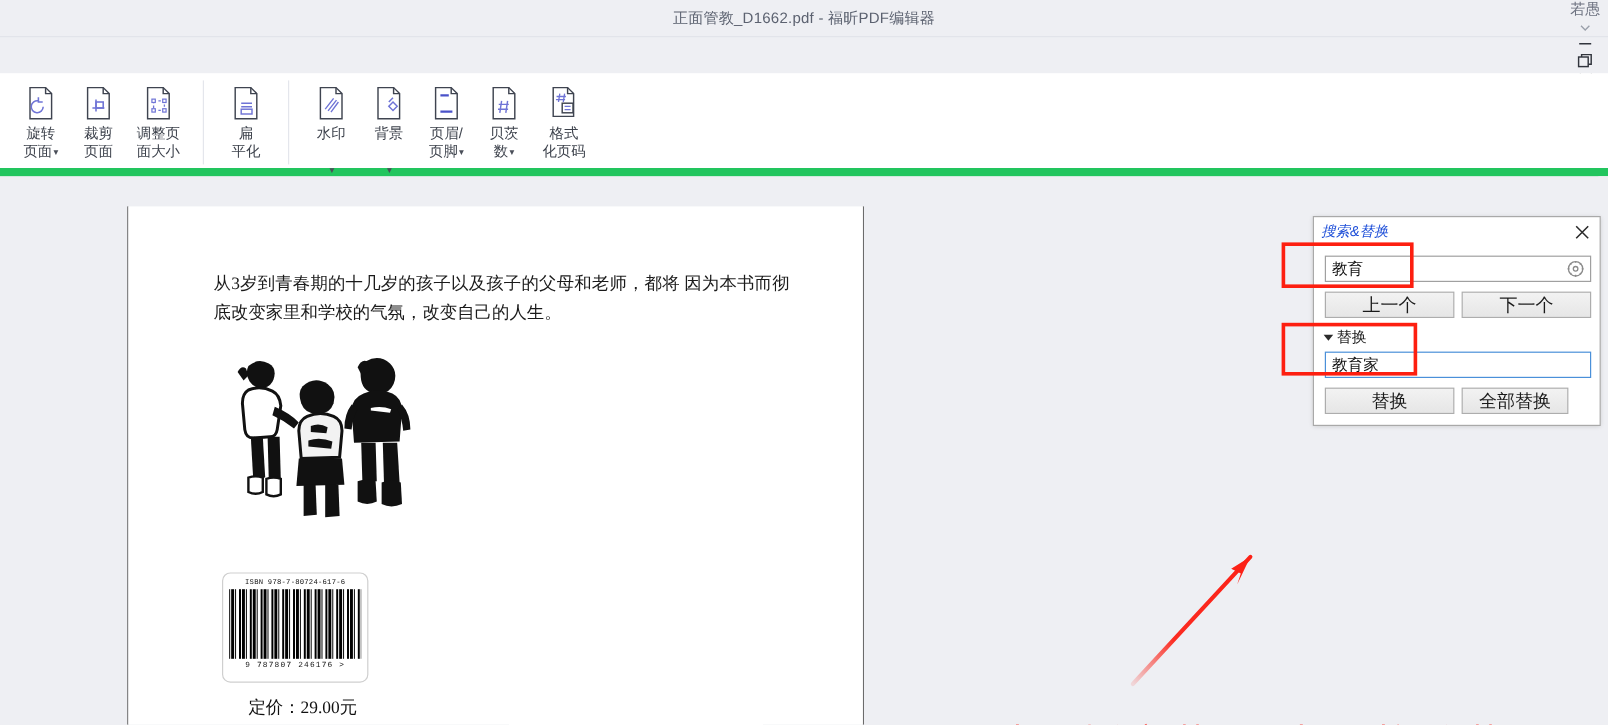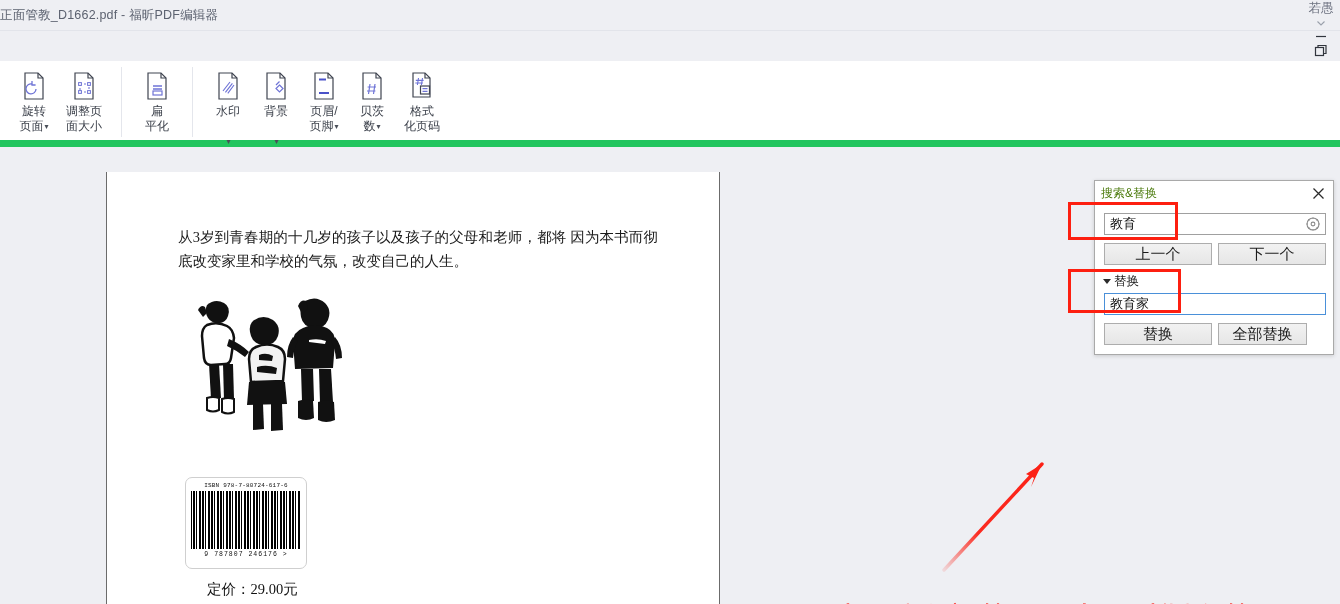--- a/index.html
+++ b/index.html
@@ -27,21 +27,21 @@
     left: 0; top: 0;
     width: 1340px; height: 30px;
     background: #eeeff3;
     border-bottom: 1px solid #e2e4ea;
   }
   .title-text {
     position: absolute;
     left: 0; top: 0;
     width: 1340px;
     line-height: 30px;
-    text-align: left;
+    text-align: center;
     font-size: 12.5px;
     color: #5c6270;
     letter-spacing: .2px;
   }
   .tb-right {
     position: absolute;
     right: 0; top: 0;
     height: 30px;
     display: flex;
     align-items: center;
@@ -256,21 +256,22 @@
     width: 240px; height: 175px;
     background: #ffffff;
     border: 1px solid #a9a9a9;
     box-sizing: border-box;
     box-shadow: 0 1px 4px rgba(0,0,0,.16);
   }
   .dlg-title {
     position: absolute;
     left: 6px; top: 4px;
     font-size: 12px;
-    color: #4d7c0f;
+    color: #1d4ed8;
+    font-style: italic;
   }
   .dlg-close {
     position: absolute;
     right: 4px; top: 2px;
     width: 22px; height: 20px;
     display: flex; align-items: center; justify-content: center;
     color: #2b2b2b;
   }
   .dlg-search-field {
     position: absolute;
@@ -404,20 +405,32 @@
         <div class="rb-icon">
           <svg width="26" height="30" viewBox="0 0 26 30">
             <path d="M4 2 H17 L22 7 V28 H4 Z" fill="none" stroke="#3f4450" stroke-width="1.2"></path>
             <path d="M17 2 V7 H22" fill="none" stroke="#3f4450" stroke-width="1.2"></path>
             <path d="M15 18 A5 5 0 1 1 11 13" fill="none" stroke="#6f74d6" stroke-width="1.3"></path>
             <path d="M11 10 L11 14 L14.6 14" fill="none" stroke="#6f74d6" stroke-width="1.3"></path>
           </svg>
         </div>
         <div class="rb-label"><span>旋转
 页面</span><span class="caret">▾</span></div>
+      </div>
+      <div class="rb-btn">
+        <div class="rb-icon">
+          <svg width="26" height="30" viewBox="0 0 26 30">
+            <path d="M4 2 H17 L22 7 V28 H4 Z" fill="none" stroke="#3f4450" stroke-width="1.2"></path>
+            <path d="M17 2 V7 H22" fill="none" stroke="#3f4450" stroke-width="1.2"></path>
+            <path d="M11 12 V22 M8 19 H18" fill="none" stroke="#6f74d6" stroke-width="1.3"></path>
+            <rect x="11" y="14" width="6" height="5" fill="none" stroke="#6f74d6" stroke-width="1.3"></rect>
+          </svg>
+        </div>
+        <div class="rb-label">裁剪
+页面</div>
       </div>
       <div class="rb-btn wide">
         <div class="rb-icon">
           <svg width="26" height="30" viewBox="0 0 26 30">
             <path d="M4 2 H17 L22 7 V28 H4 Z" fill="none" stroke="#3f4450" stroke-width="1.2"></path>
             <path d="M17 2 V7 H22" fill="none" stroke="#3f4450" stroke-width="1.2"></path>
             <rect x="9" y="13" width="9" height="8" fill="none" stroke="#6f74d6" stroke-width="1.1" stroke-dasharray="2 2"></rect>
             <rect x="7.6" y="11.6" width="2.8" height="2.8" fill="#fff" stroke="#6f74d6" stroke-width="1"></rect>
             <rect x="16.6" y="11.6" width="2.8" height="2.8" fill="#fff" stroke="#6f74d6" stroke-width="1"></rect>
             <rect x="7.6" y="19.6" width="2.8" height="2.8" fill="#fff" stroke="#6f74d6" stroke-width="1"></rect>

